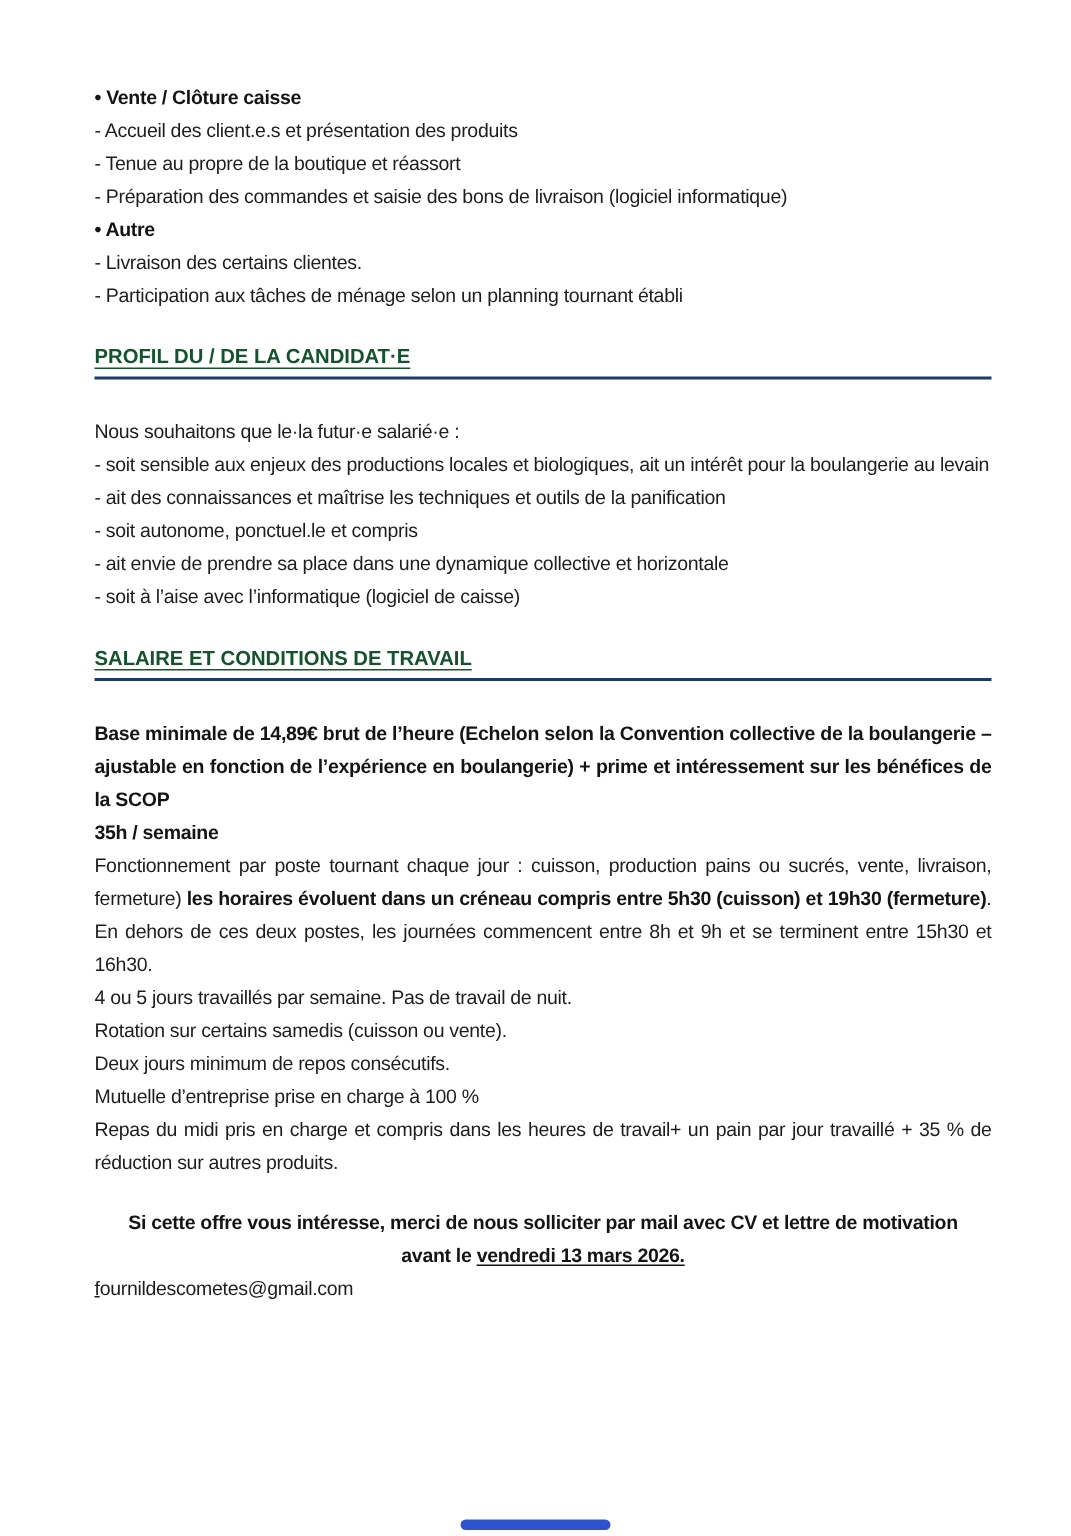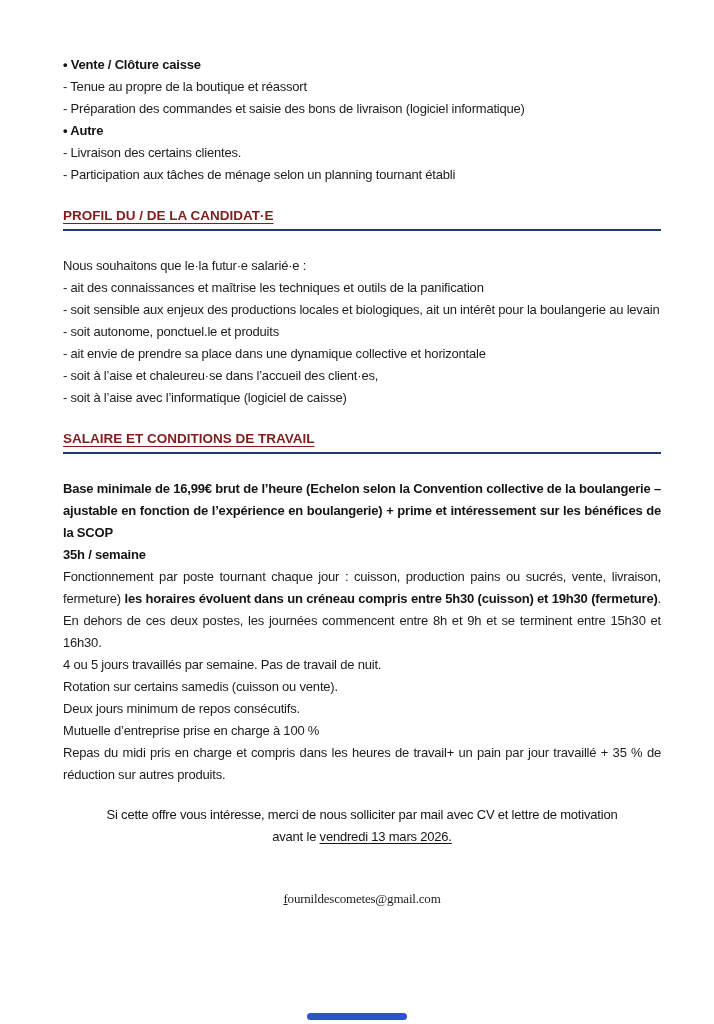--- a/index.html
+++ b/index.html
@@ -21,78 +21,78 @@
   .bold{font-weight:bold;color:#141414;}
   .justify{text-align:justify;}
   p.para{margin:0;}
   .section-heading{
     border-bottom:2px solid #1e3a6d;
     padding-bottom:2px;
     margin-top:19px;
     margin-bottom:24px;
   }
   .heading-text{
-    color:#7f1d1d;
+    color:#14532d;
     font-weight:bold;
     font-size:13.5px;
     letter-spacing:0;
     text-decoration:underline;
     text-underline-offset:3px;
   }
   .profile-list{margin-bottom:0;}
   .cta{margin-top:18px;text-align:center;}
-  .cta .line{font-weight:normal;color:#141414;}
+  .cta .line{font-weight:bold;color:#141414;}
   .underline{text-decoration:underline;text-underline-offset:2px;text-align:center;}
-  .contact{margin-top:40px;text-align:center;font-family:Liberation Serif, serif;}
+  .contact{text-align:left;}
   .email::first-letter{text-decoration:underline;}
   .home-indicator{
     position:absolute;
     left:50%;
     transform:translateX(-50%);
     bottom:4px;
     width:100px;
     height:7px;
     border-radius:4px;
     background:#2d54cd;
   }
 </style>
 </head>
 <body>
 
 <div class="page">
 
   <section>
     <div class="line bold">• Vente / Clôture caisse</div>
+    <div class="line">- Accueil des client.e.s et présentation des produits</div>
     <div class="line">- Tenue au propre de la boutique et réassort</div>
     <div class="line">- Préparation des commandes et saisie des bons de livraison (logiciel informatique)</div>
     <div class="line bold">• Autre</div>
     <div class="line">- Livraison des certains clientes.</div>
     <div class="line">- Participation aux tâches de ménage selon un planning tournant établi</div>
   </section>
 
   <div class="section-heading">
     <span class="heading-text">PROFIL DU / DE LA CANDIDAT·E</span>
   </div>
 
   <section class="profile-list">
     <div class="line">Nous souhaitons que le·la futur·e salarié·e :</div>
+    <div class="line">- soit sensible aux enjeux des productions locales et biologiques, ait un intérêt pour la boulangerie au levain</div>
     <div class="line">- ait des connaissances et maîtrise les techniques et outils de la panification</div>
-    <div class="line">- soit sensible aux enjeux des productions locales et biologiques, ait un intérêt pour la boulangerie au levain</div>
-    <div class="line">- soit autonome, ponctuel.le et produits</div>
+    <div class="line">- soit autonome, ponctuel.le et compris</div>
     <div class="line">- ait envie de prendre sa place dans une dynamique collective et horizontale</div>
-    <div class="line">- soit à l’aise et chaleureu·se dans l’accueil des client·es,</div>
     <div class="line">- soit à l’aise avec l’informatique (logiciel de caisse)</div>
   </section>
 
   <div class="section-heading">
     <span class="heading-text">SALAIRE ET CONDITIONS DE TRAVAIL</span>
   </div>
 
   <section>
-    <p class="para bold justify">Base minimale de 16,99€ brut de l’heure (Echelon selon la Convention collective de la boulangerie – ajustable en fonction de l’expérience en boulangerie) + prime et intéressement sur les bénéfices de la SCOP</p>
+    <p class="para bold justify">Base minimale de 14,89€ brut de l’heure (Echelon selon la Convention collective de la boulangerie – ajustable en fonction de l’expérience en boulangerie) + prime et intéressement sur les bénéfices de la SCOP</p>
     <div class="line bold">35h / semaine</div>
     <p class="para justify"><span>Fonctionnement par poste tournant chaque jour : cuisson, production pains ou sucrés, vente, livraison, fermeture) </span><span class="bold">les horaires évoluent dans un créneau compris entre 5h30 (cuisson) et 19h30 (fermeture)</span><span>. En dehors de ces deux postes, les journées commencent entre 8h et 9h et se terminent entre 15h30 et 16h30.</span></p>
     <div class="line">4 ou 5 jours travaillés par semaine. Pas de travail de nuit.</div>
     <div class="line">Rotation sur certains samedis (cuisson ou vente).</div>
     <div class="line">Deux jours minimum de repos consécutifs.</div>
     <div class="line">Mutuelle d’entreprise prise en charge à 100 %</div>
     <p class="para justify">Repas du midi pris en charge et compris dans les heures de travail+ un pain par jour travaillé + 35  % de réduction sur autres produits.</p>
   </section>
 
   <div class="cta">

